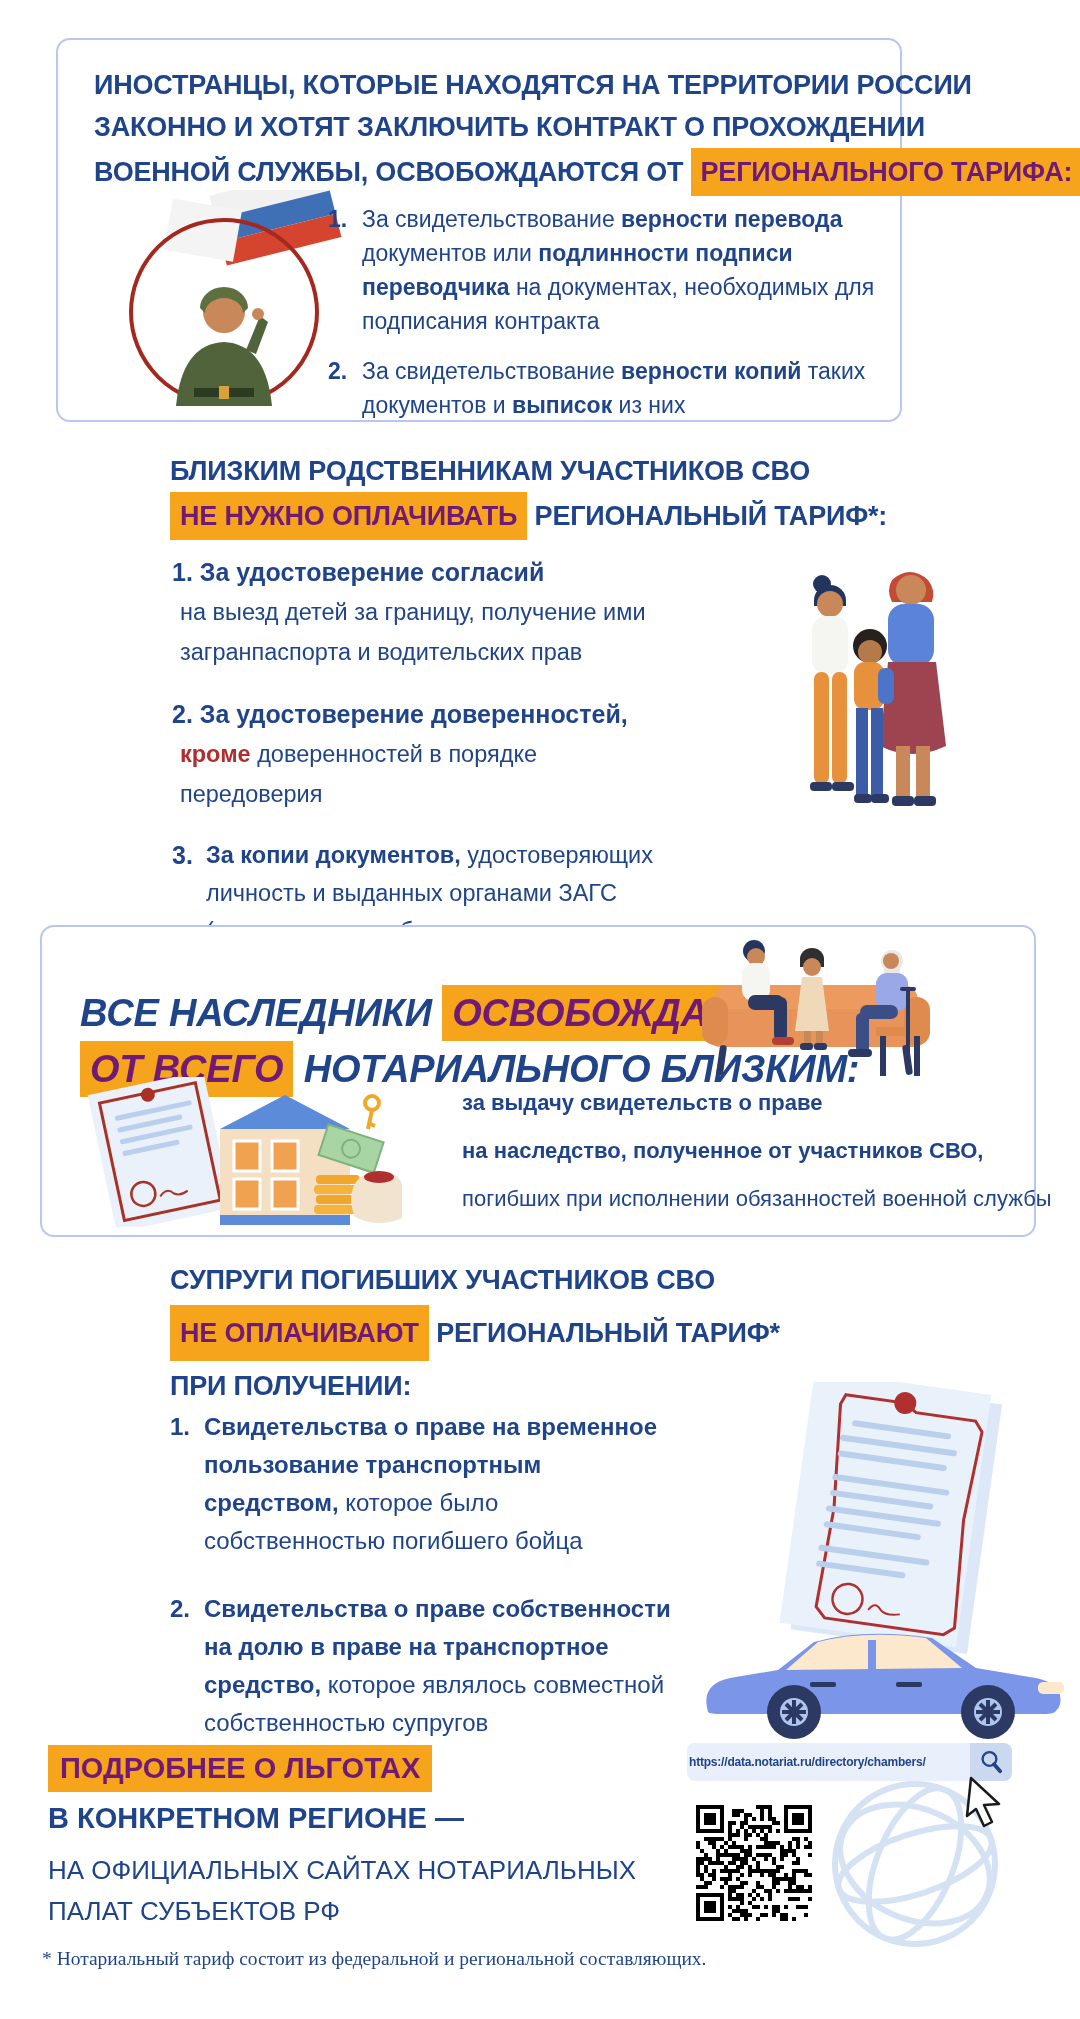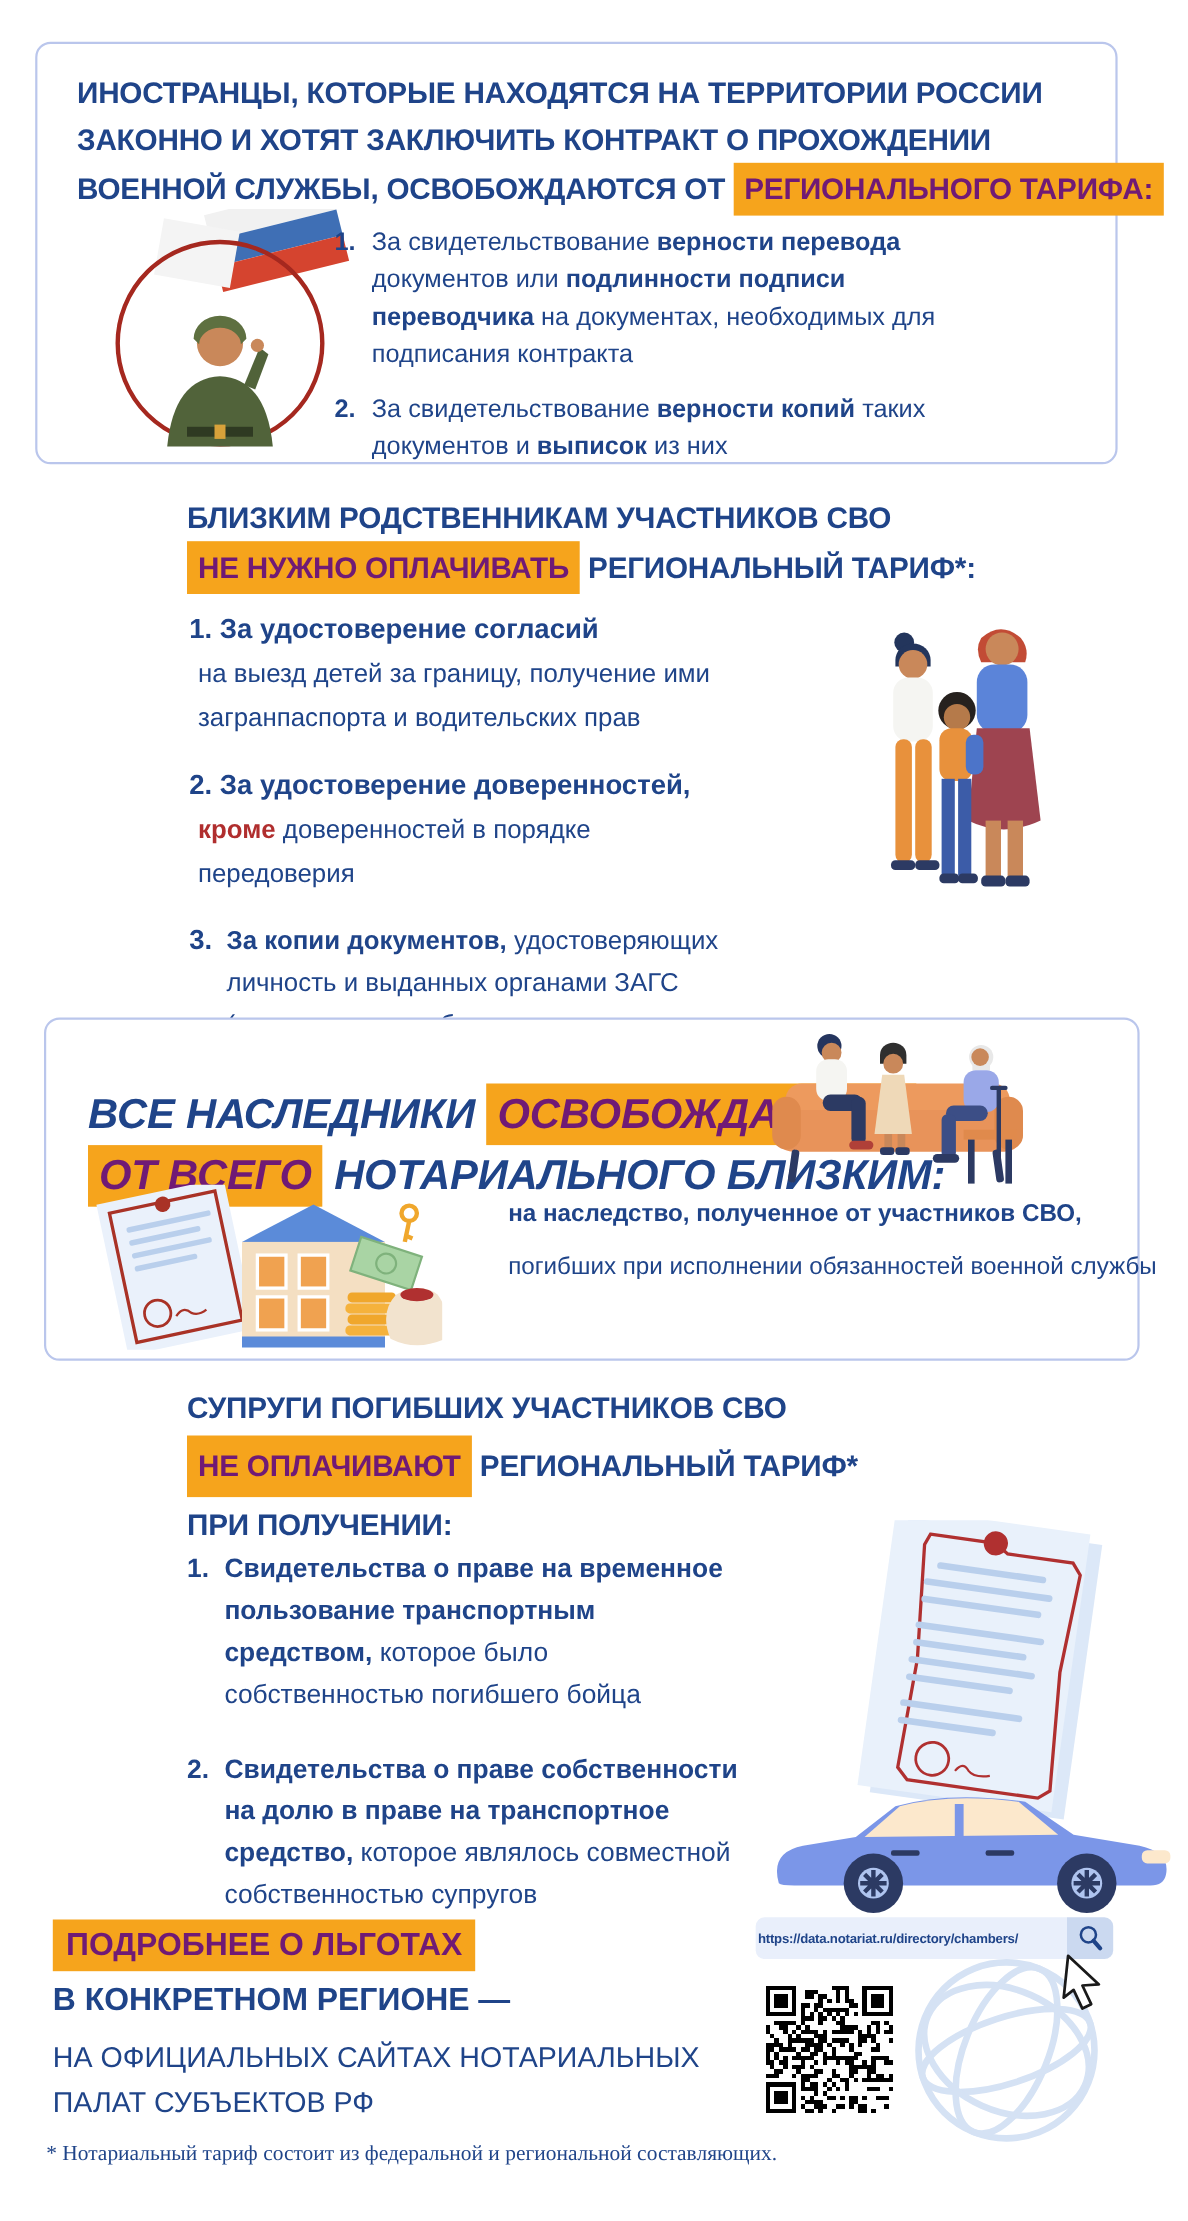--- a/index.html
+++ b/index.html
@@ -45,21 +45,21 @@
           line-height:38px;padding-left:2px;color:var(--navy);white-space:nowrap;overflow:hidden;}
   .searchbtn{position:absolute;left:970px;top:1743px;width:42px;height:38px;background:var(--search-btn-bg);
           border-radius:0 8px 8px 0;display:flex;align-items:center;justify-content:center;}
   svg{display:block;}
 </style>
 </head>
 <body>
 
 <div class="poster">
 
-  <section class="card" style="left:32px;top:38px;width:984px;height:384px;text-decoration:underline;">
+  <section class="card" style="left:56px;top:38px;width:846px;height:384px;text-decoration:underline;">
     <div class="abs title t27" style="left:36px;top:24px;">
       <span class="tline">ИНОСТРАНЦЫ, КОТОРЫЕ НАХОДЯТСЯ НА ТЕРРИТОРИИ РОССИИ</span>
       <span class="tline">ЗАКОННО И ХОТЯТ ЗАКЛЮЧИТЬ КОНТРАКТ О ПРОХОЖДЕНИИ</span>
       <span class="tline"><span>ВОЕННОЙ СЛУЖБЫ, ОСВОБОЖДАЮТСЯ ОТ </span><span class="hl">РЕГИОНАЛЬНОГО ТАРИФА:</span></span>
     </div>
 
     <svg class="abs" style="left:48px;top:150px;" width="240" height="218" viewBox="0 0 240 218">
       <ellipse cx="118" cy="122" rx="93" ry="92" fill="#ffffff"></ellipse>
       <g transform="rotate(-14 150 60)">
         <rect x="118" y="-4" width="118" height="24" fill="#F1F1F1"></rect>
@@ -208,20 +208,21 @@
       <rect x="242" y="128" width="44" height="9" rx="4" fill="#F5B23C"></rect>
       <g transform="rotate(18 280 72)">
         <rect x="250" y="56" width="58" height="32" fill="#A9D4A4" stroke="#7FB27C" stroke-width="2"></rect>
         <circle cx="279" cy="72" r="9" fill="none" stroke="#7FB27C" stroke-width="2"></circle>
       </g>
       <path d="M288,100 q22,-12 38,0 q16,24 7,40 q-26,12 -50,0 q-10,-24 5,-40 z" fill="#F2E3CE"></path>
       <ellipse cx="307" cy="100" rx="15" ry="6" fill="#B03030"></ellipse>
     </svg>
 
     <div class="abs c2body" style="left:420px;top:152px;">
+      <span class="bl">за выдачу свидетельств о праве</span>
       <span class="bl">на наследство, полученное от участников СВО,</span>
       <span class="rl">погибших при исполнении обязанностей военной службы</span>
     </div>
   </section>
 
   <div class="abs title t27" style="left:170px;top:1255px;line-height:50px;">
     <span class="tline">СУПРУГИ ПОГИБШИХ УЧАСТНИКОВ СВО</span>
     <span class="tline"><span class="hl">НЕ ОПЛАЧИВАЮТ</span><span> РЕГИОНАЛЬНЫЙ ТАРИФ*</span></span>
     <span class="tline">ПРИ ПОЛУЧЕНИИ:</span>
   </div>

